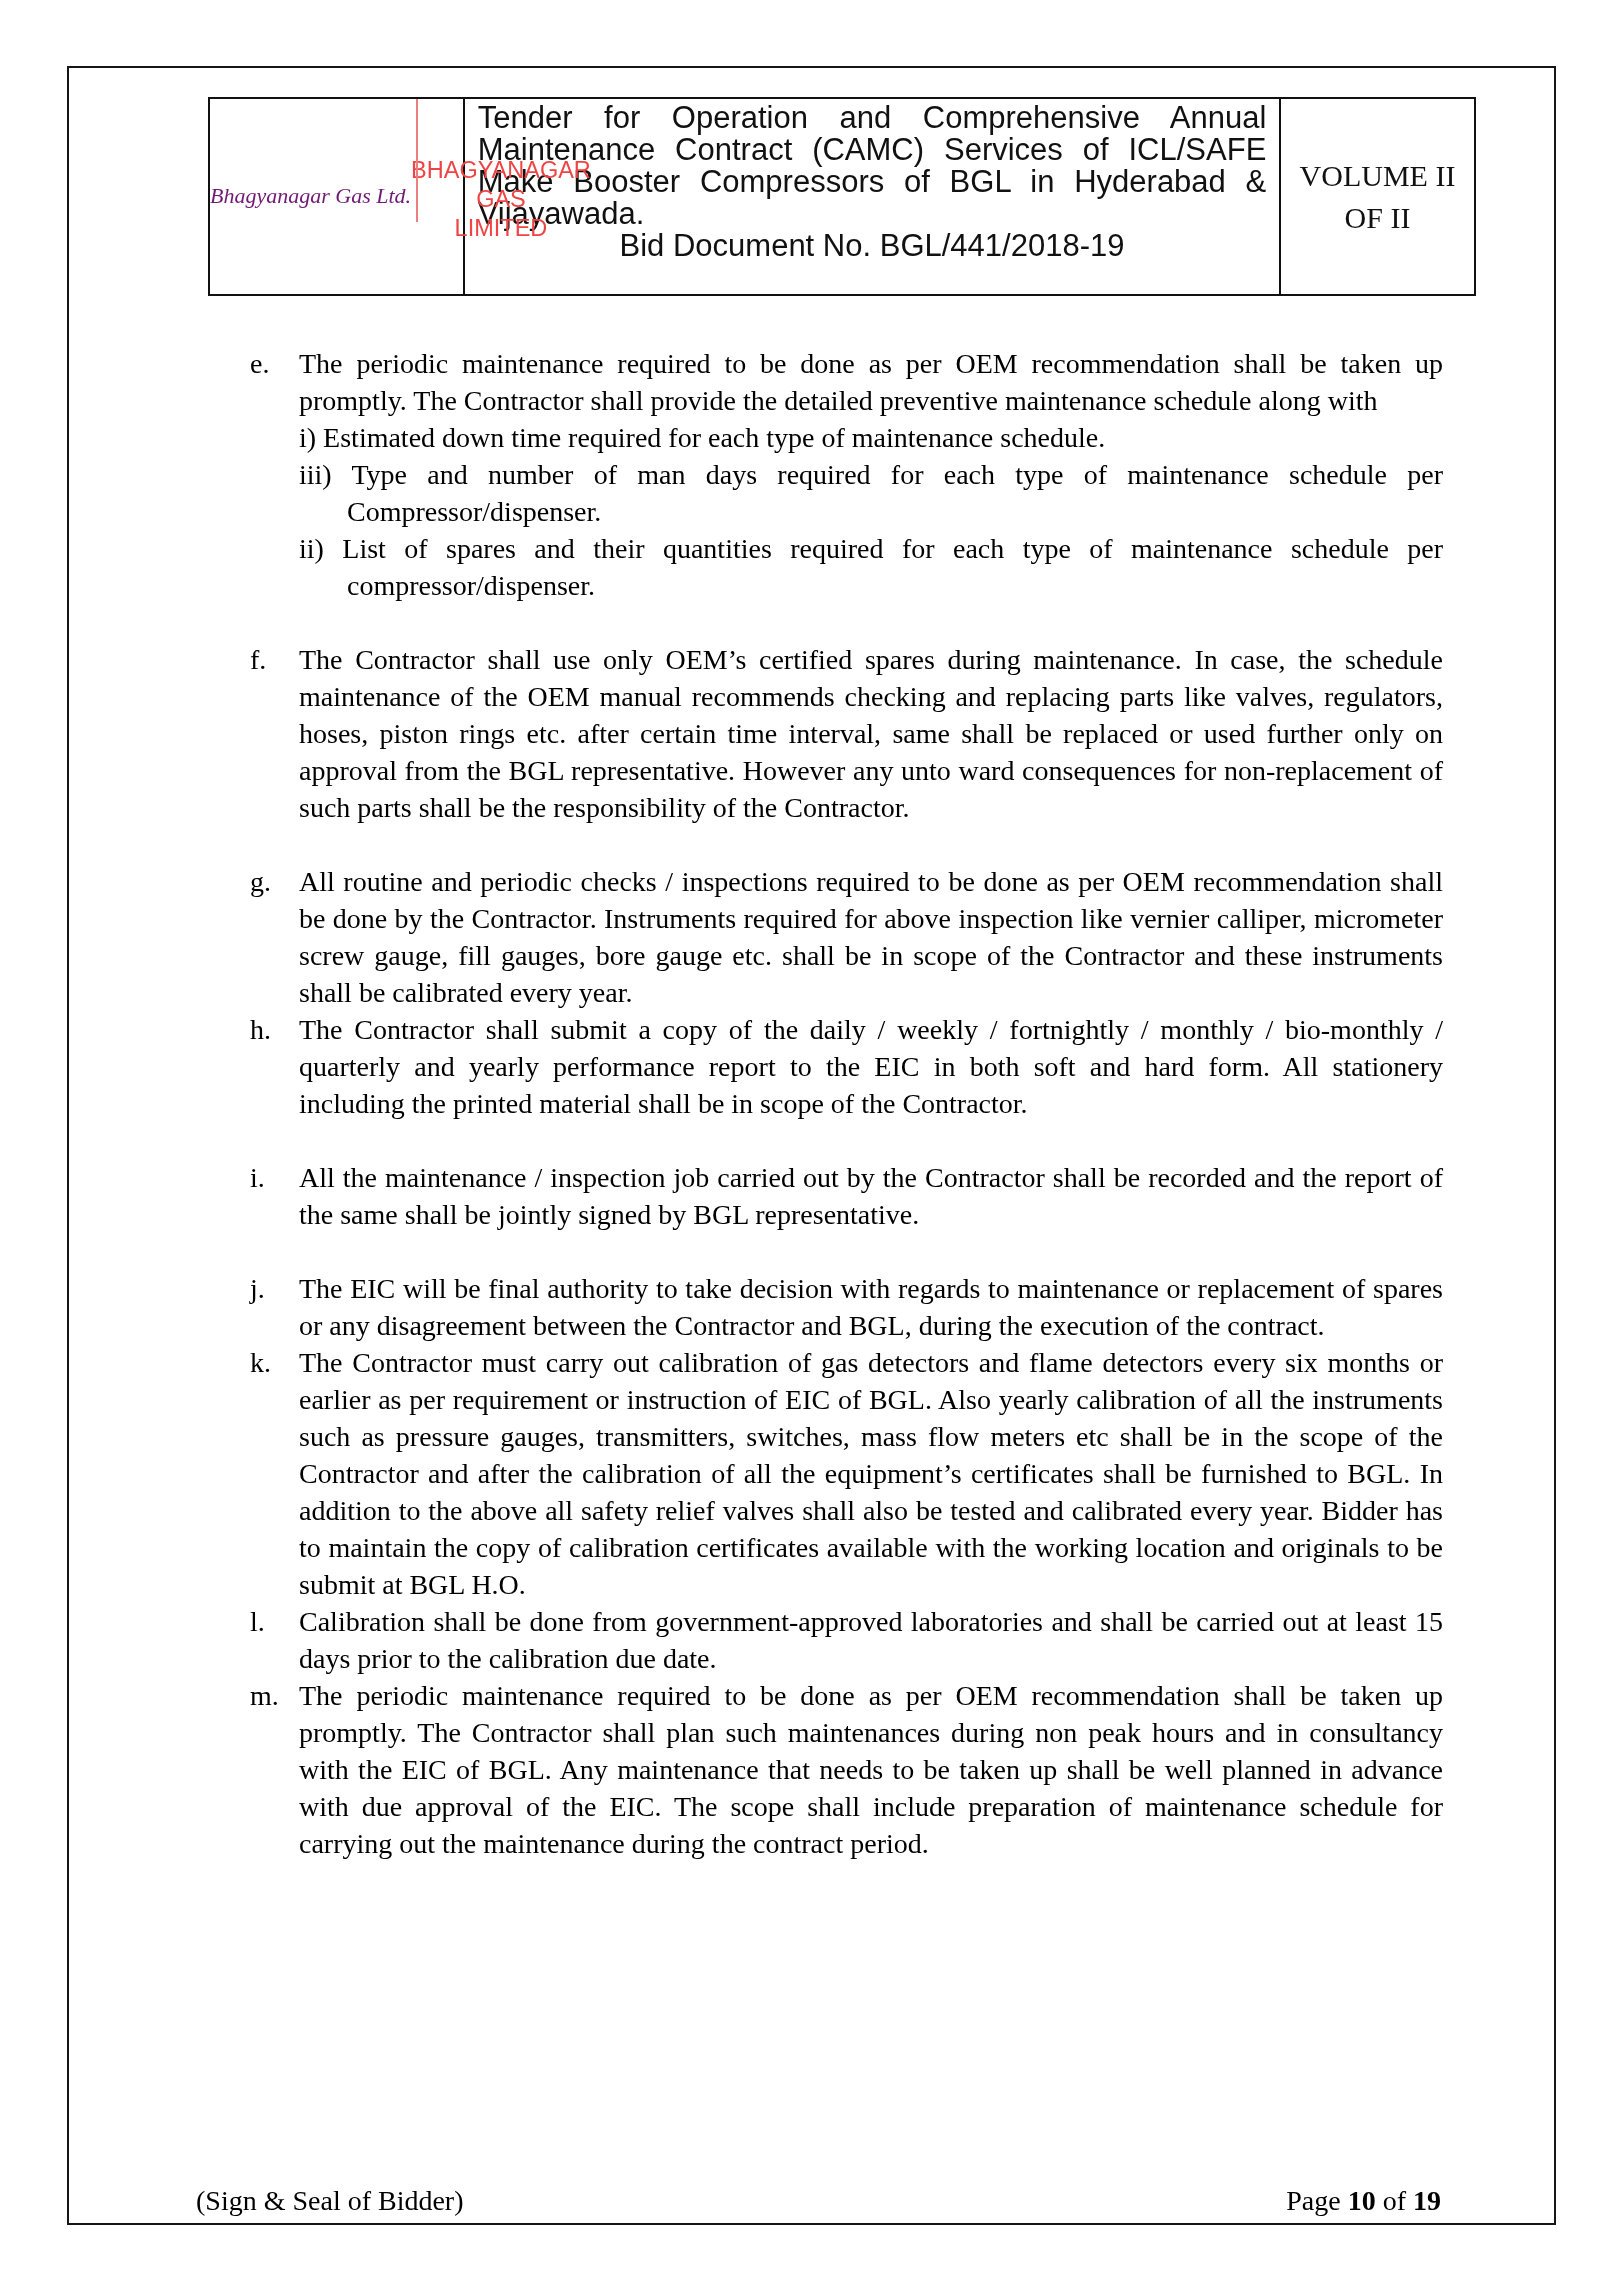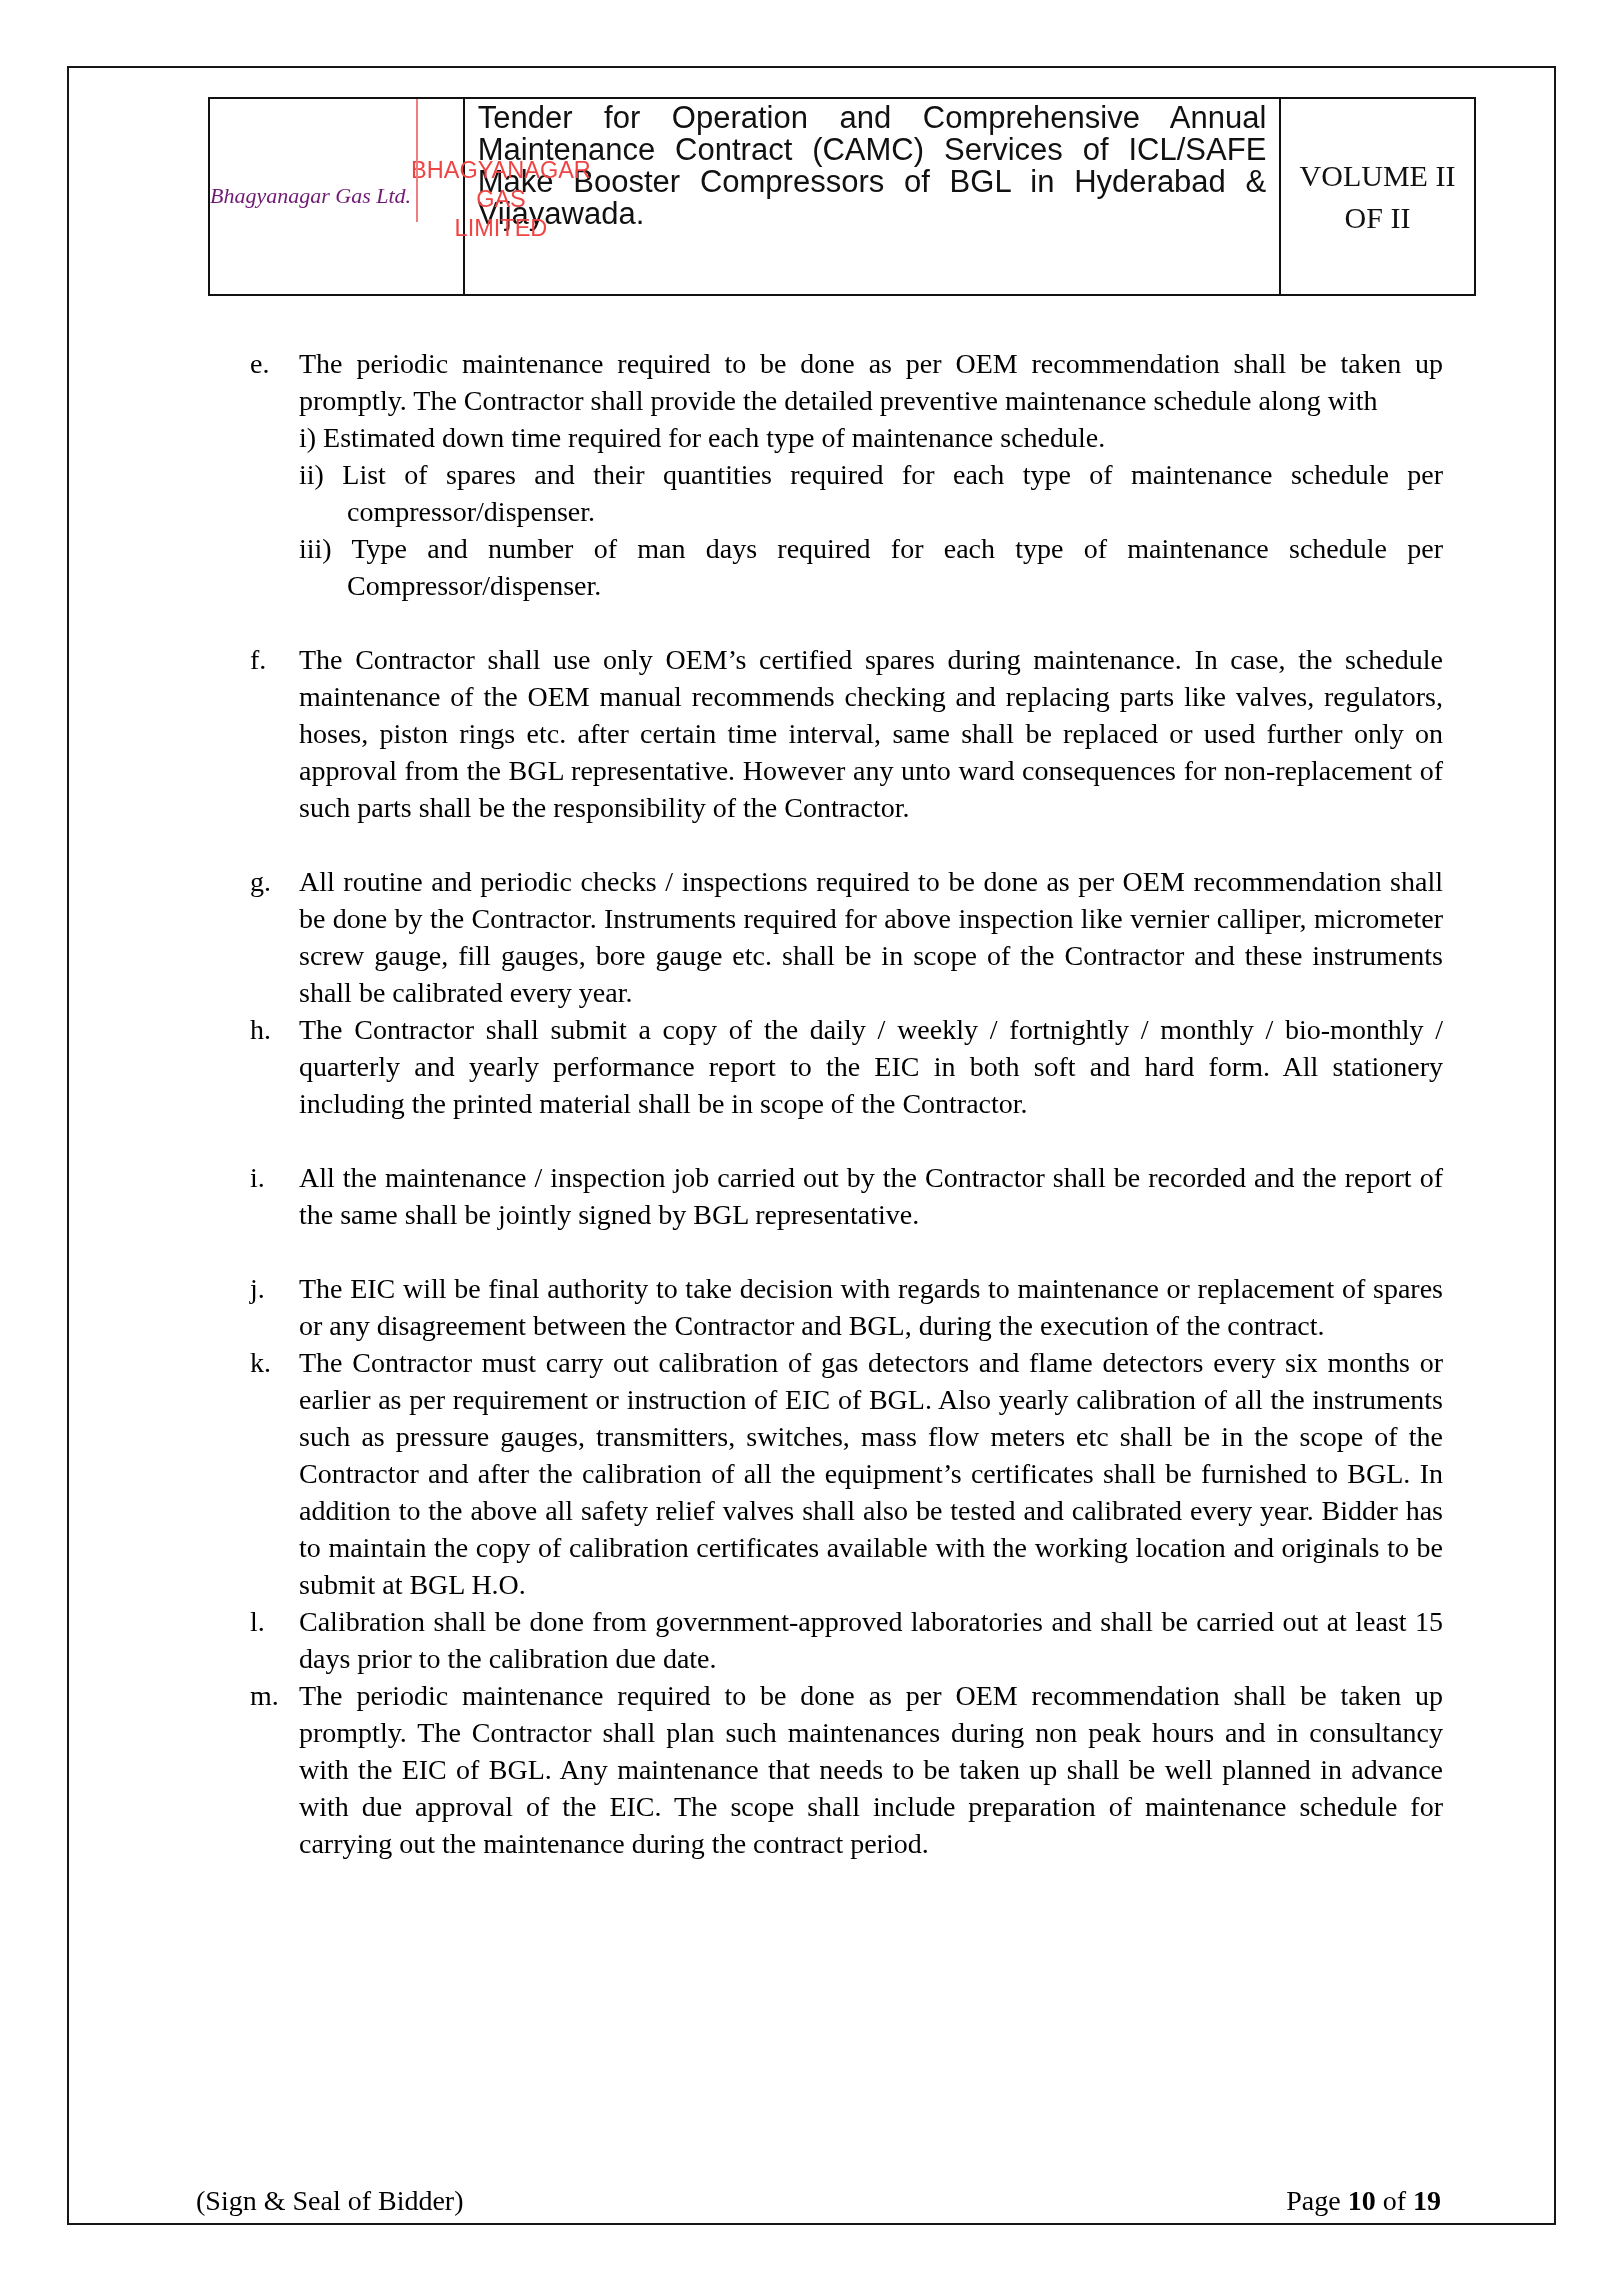--- a/index.html
+++ b/index.html
@@ -94,36 +94,37 @@
       </svg>
       <div class="logo-caption">Bhagyanagar Gas Ltd.</div>
       <div class="company-name">
         <div>BHAGYANAGAR GAS</div>
         <div>LIMITED</div>
       </div>
     </div>
 
     <div class="title-cell">
       <div class="title-text">Tender for Operation and Comprehensive Annual Maintenance Contract (CAMC) Services of ICL/SAFE Make Booster Compressors of BGL in Hyderabad &amp; Vijayawada.</div>
+      <div class="bid-doc">Bid Document No. BGL/441/2018-19</div>
     </div>
 
     <div class="volume-cell">
       <div>VOLUME II</div>
       <div>OF II</div>
     </div>
   </div>
 
   <div class="content">
       <div class="item">
         <div class="item-marker">e.</div>
         <div class="item-text">
           <div>The periodic maintenance required to be done as per OEM recommendation shall be taken up promptly. The Contractor shall provide the detailed preventive maintenance schedule along with</div>
           <div class="sub-item">i) Estimated down time required for each type of maintenance schedule.</div>
+          <div class="sub-item">iii) Type and number of man days required for each type of maintenance schedule per Compressor/dispenser.</div>
           <div class="sub-item">ii) List of spares and their quantities required for each type of maintenance schedule per compressor/dispenser.</div>
-          <div class="sub-item">iii) Type and number of man days required for each type of maintenance schedule per Compressor/dispenser.</div>
         </div>
       </div>
       <div class="item gap">
         <div class="item-marker">f.</div>
         <div class="item-text">
           <div>The Contractor shall use only OEM’s certified spares during maintenance. In case, the schedule maintenance of the OEM manual recommends checking and replacing parts like valves, regulators, hoses, piston rings etc. after certain time interval, same shall be replaced or used further only on approval from the BGL representative. However any unto ward consequences for non-replacement of such parts shall be the responsibility of the Contractor.</div>
         </div>
       </div>
       <div class="item gap">
         <div class="item-marker">g.</div>

